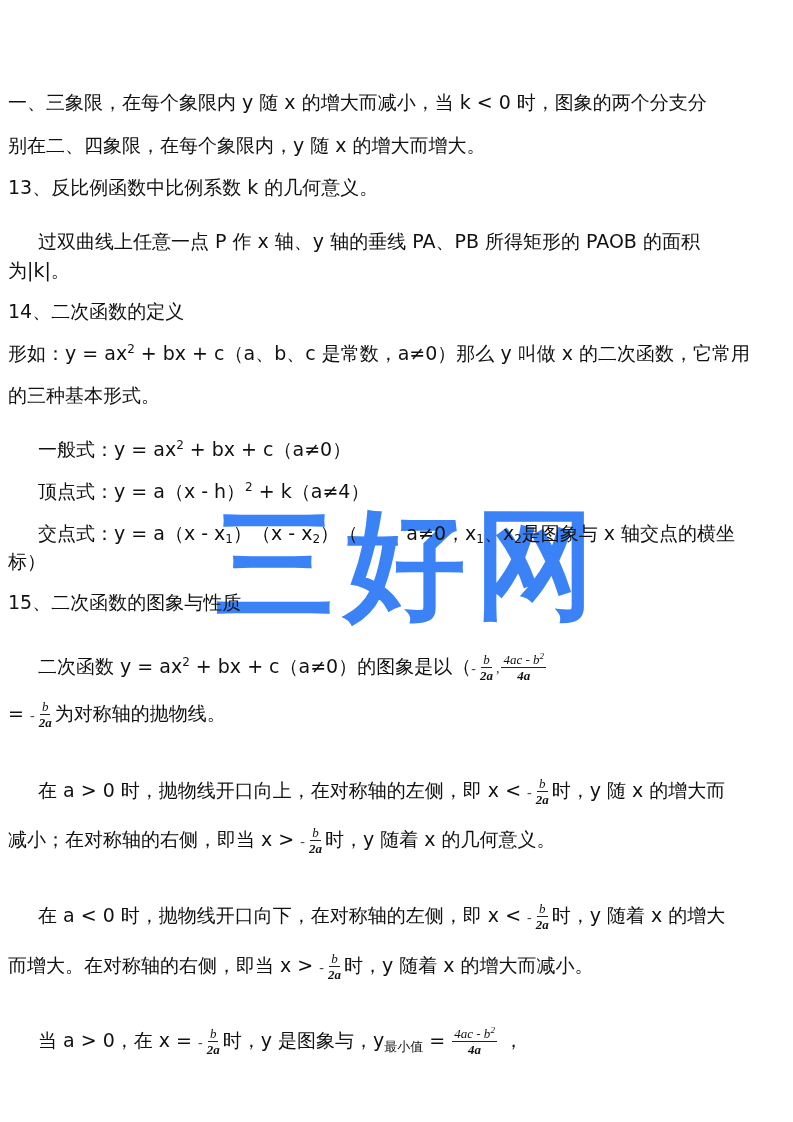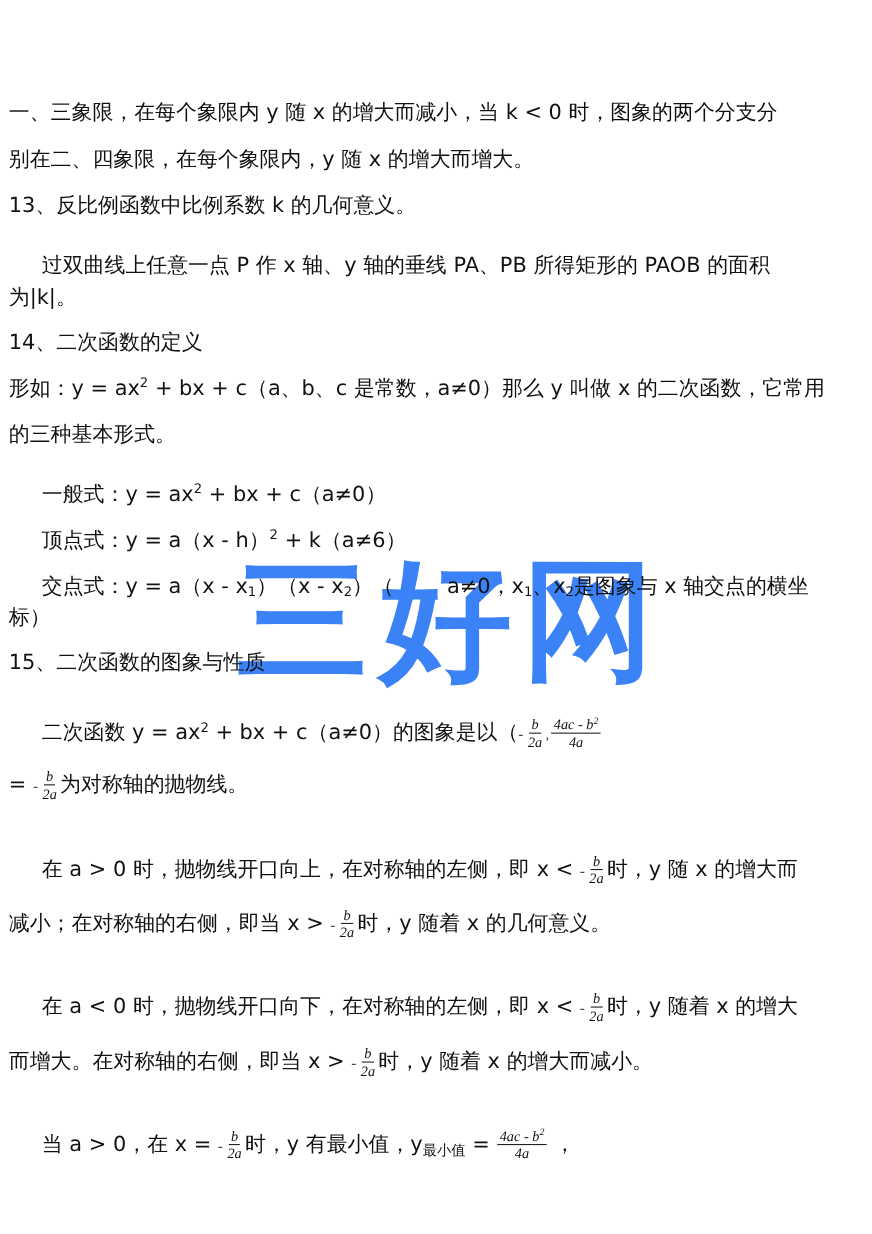--- a/index.html
+++ b/index.html
@@ -21,21 +21,21 @@
   .indent { left: 38px; margin-top: 13px; }
   .heading { font-weight: normal; }
   sup { font-size: 12px; vertical-align: 7px; line-height: 0; }
   sub { font-size: 12px; vertical-align: -3px; line-height: 0; }
   .frac {
     display: inline-flex; flex-direction: column; align-items: center;
     vertical-align: middle; font-family: "Liberation Serif", "DejaVu Serif", serif;
     font-style: italic; font-size: 13px; line-height: 15px; margin: 0 1px;
   }
   .frac .num { border-bottom: 1px solid #222; padding: 0 2px; }
-  .frac .den { padding: 0 2px; }
+  .frac .den { padding: 0 2px; font-weight: bold; }
   .frac sup { font-size: 9px; vertical-align: 5px; }
   .neg { font-family: "Liberation Serif", serif; font-size: 14px; color: #444; margin-right: 1px; }
   .sub-small { font-size: 13px; vertical-align: -4px; }
 </style>
 </head>
 <body>
 
 <div class="watermark">
   <div class="wm-cn">三好网</div>
 </div>
@@ -50,21 +50,21 @@
 <div class="line heading" style="top:299px">14、二次函数的定义</div>
 <div class="line" style="top:341px">
   <span>形如：y = ax</span><sup>2</sup><span> + bx + c（a、b、c 是常数，a≠0）那么 y 叫做 x 的二次函数，它常用</span>
 </div>
 <div class="line" style="top:383px">的三种基本形式。</div>
 
 <div class="line indent" style="top:424px">
   <span>一般式：y = ax</span><sup>2</sup><span> + bx + c（a≠0）</span>
 </div>
 <div class="line indent" style="top:466px">
-  <span>顶点式：y = a（x - h）</span><sup>2</sup><span> + k（a≠6）</span>
+  <span>顶点式：y = a（x - h）</span><sup>2</sup><span> + k（a≠4）</span>
 </div>
 <div class="line indent" style="top:508px">
   <span>交点式：y = a（x - x</span><sub>1</sub><span>）（x - x</span><sub>2</sub><span style="white-space:pre">）（        a≠0，x</span><sub>1</sub><span>、x</span><sub>2</sub><span>是图象与 x 轴交点的横坐</span>
 </div>
 <div class="line" style="top:549px">标）</div>
 
 <div class="line heading" style="top:590px">15、二次函数的图象与性质</div>
 
 <div class="line indent" style="top:636px; line-height:34px">
   <span>二次函数 y = ax</span><sup>2</sup><span> + bx + c（a≠0）的图象是以（</span><span class="neg">-</span><span class="frac">
@@ -105,17 +105,17 @@
   <span>而增大。在对称轴的右侧，即当 x &gt; </span><span class="neg">-</span><span class="frac">
       <span class="num">b</span>
       <span class="den">2a</span>
     </span><span>时，y 随着 x 的增大而减小。</span>
 </div>
 
 <div class="line indent" style="top:1010px; line-height:34px">
   <span>当 a &gt; 0，在 x = </span><span class="neg">-</span><span class="frac">
       <span class="num">b</span>
       <span class="den">2a</span>
-    </span><span>时，y 有最小值，y</span><span class="sub-small">最小值</span><span> = </span><span class="frac">
+    </span><span>时，y 是图象与，y</span><span class="sub-small">最小值</span><span> = </span><span class="frac">
       <span class="num"><span>4ac - b</span><sup>2</sup></span>
       <span class="den">4a</span>
     </span><span> ，</span>
 </div>
 
 </body></html>

